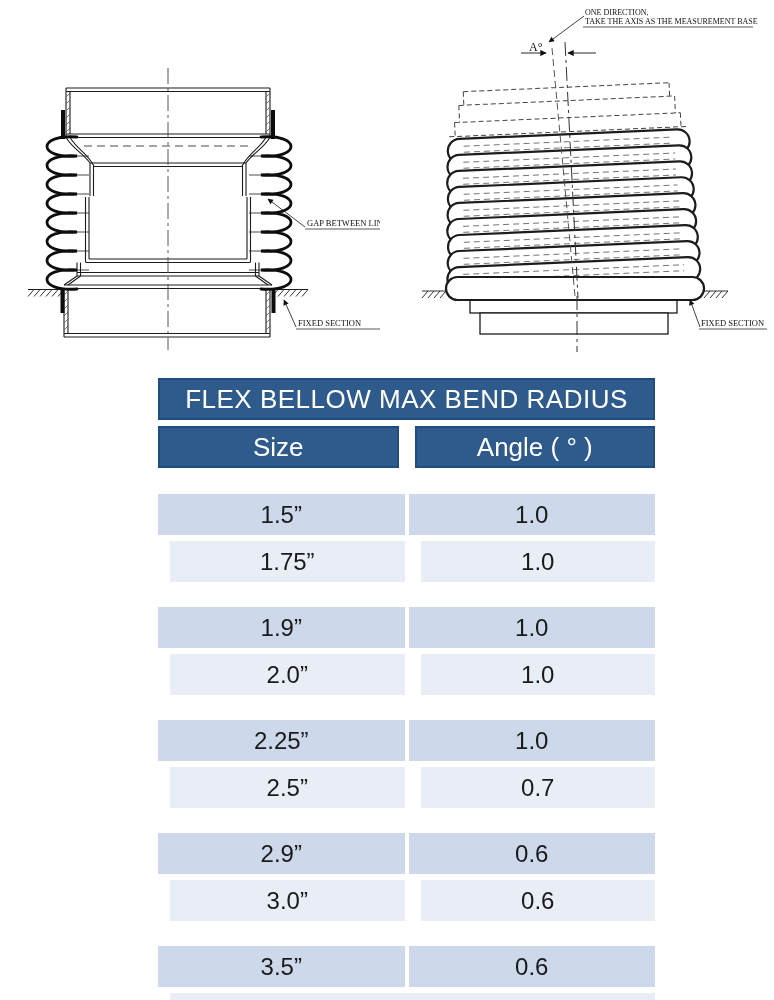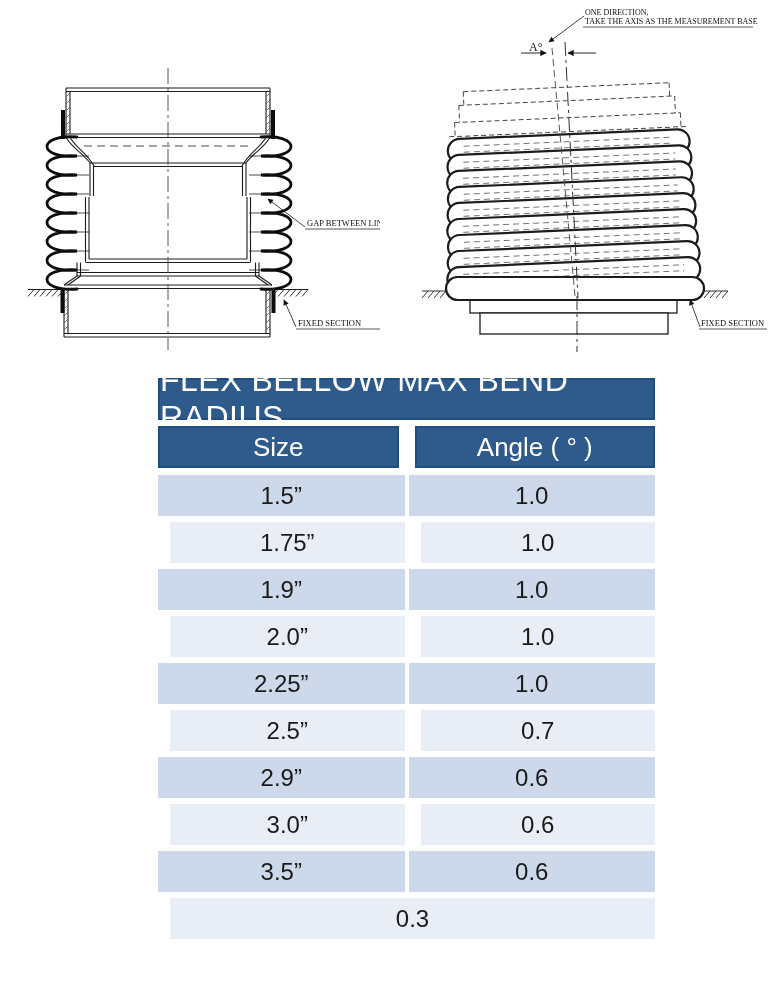--- a/index.html
+++ b/index.html
@@ -5,34 +5,34 @@
   html,body{margin:0;padding:0;}
   body{
     width:774px;height:1000px;position:relative;overflow:hidden;
     background:#ffffff;font-family:"Liberation Sans",sans-serif;
   }
   .draw{position:absolute;}
   svg text{font-family:"Liberation Serif",serif;fill:#111;}
   .table-wrap{position:absolute;left:158px;top:378px;width:497px;}
   .t-title{
     height:38px;background:var(--band,#2e5b8c);border:2px solid var(--band-border,#1f4d80);
-    color:#fff;font-size:32px;letter-spacing:.5px;
+    color:#fff;font-size:26px;letter-spacing:.5px;
     display:flex;align-items:center;justify-content:center;margin-bottom:6px;
   }
   .t-head{display:flex;gap:16px;margin-bottom:7px;}
   .t-head .cell{
     flex:1;height:38px;background:var(--band,#2e5b8c);border:2px solid var(--band-border,#1f4d80);
     color:#fff;font-size:26px;display:flex;align-items:center;justify-content:center;
   }
   .t-row{display:flex;gap:4px;margin-bottom:6px;}
   .t-row .cell{
     flex:1;height:41px;display:flex;align-items:center;justify-content:center;
     font-size:24px;color:var(--text,#1a1a1a);
   }
-  .t-row.dark .cell{background:var(--row-dark,#cdd9ea);}
+  .t-row.dark .cell{background:var(--row-dark,#cdd9ea);margin-top:19px;}
   .t-row.light .cell{background:var(--row-light,#e9edf6);margin-left:12px;}
 </style>
 </head>
 <body>
 
 <svg class="draw" style="left:20px;top:40px" width="360" height="320" viewBox="20 40 360 320">
   <defs>
     <marker id="arrL" viewBox="0 0 10 10" refX="9" refY="5" markerWidth="9" markerHeight="7" orient="auto">
       <path d="M0,0 L10,5 L0,10 z" fill="#111"></path>
     </marker>

